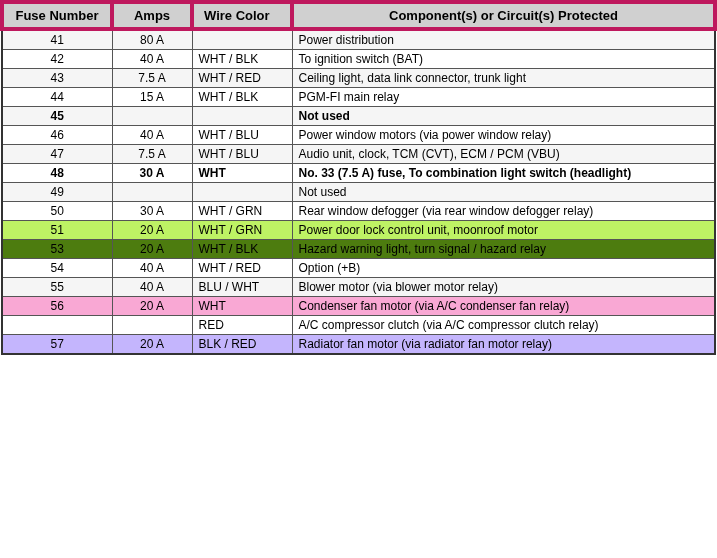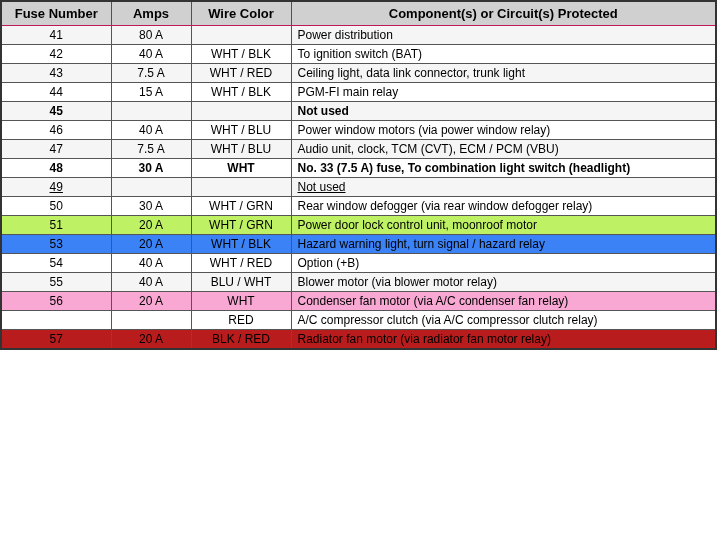--- a/index.html
+++ b/index.html
@@ -10,34 +10,34 @@
       width: 717px;
       min-height: 558px;
     }
     table {
       width: 100%;
       border-collapse: collapse;
       border: 2px solid #333;
     }
     th {
       background: #d0d0d0;
-      border: 1px solid #be185d;
+      border: 4px solid #be185d;
       padding: 4px 10px;
       text-align: center;
       font-weight: bold;
       font-size: 13px;
     }
     td {
       border: 1px solid #555;
       padding: 2px 6px;
       vertical-align: middle;
     }
     .col-fuse { width: 110px; text-align: center; }
     .col-amps { width: 80px; text-align: center; }
-    .col-wire { width: 100px; text-align: center; }
+    .col-wire { width: 100px; text-align: left; }
     .col-component { width: auto; }
     tr:nth-child(odd) { background: #f5f5f5; }
     tr:nth-child(even) { background: #ffffff; }
     .center { }
   </style>
 </head>
 <body>
 
 <table>
   <thead>
@@ -90,39 +90,39 @@
         <td class="col-amps center">7.5 A</td>
         <td class="col-wire center">WHT / BLU</td>
         <td class="col-component">Audio unit, clock, TCM (CVT), ECM / PCM (VBU)</td>
       </tr>
       <tr style="background: rgb(255, 255, 255); font-weight: bold;">
         <td class="col-fuse center">48</td>
         <td class="col-amps center">30 A</td>
         <td class="col-wire center">WHT</td>
         <td class="col-component">No. 33 (7.5 A) fuse, To combination light switch (headlight)</td>
       </tr>
-      <tr style="background: rgb(245, 245, 245); text-decoration: underline;">
+      <tr style="background: rgb(245, 245, 245);">
         <td class="col-fuse center">49</td>
         <td class="col-amps center"></td>
         <td class="col-wire center"></td>
         <td class="col-component">Not used</td>
       </tr>
       <tr style="background: rgb(255, 255, 255);">
         <td class="col-fuse center">50</td>
         <td class="col-amps center">30 A</td>
         <td class="col-wire center">WHT / GRN</td>
         <td class="col-component">Rear window defogger (via rear window defogger relay)</td>
       </tr>
       <tr style="background: #bef264; margin-top: 48px;">
         <td class="col-fuse center">51</td>
         <td class="col-amps center">20 A</td>
         <td class="col-wire center">WHT / GRN</td>
         <td class="col-component">Power door lock control unit, moonroof motor</td>
       </tr>
-      <tr style="background: #3b82f6;">
+      <tr style="background: #4d7c0f;">
         <td class="col-fuse center">53</td>
         <td class="col-amps center">20 A</td>
         <td class="col-wire center">WHT / BLK</td>
         <td class="col-component">Hazard warning light, turn signal / hazard relay</td>
       </tr>
       <tr style="background: rgb(255, 255, 255);">
         <td class="col-fuse center">54</td>
         <td class="col-amps center">40 A</td>
         <td class="col-wire center">WHT / RED</td>
         <td class="col-component">Option (+B)</td>
@@ -138,20 +138,20 @@
         <td class="col-amps center">20 A</td>
         <td class="col-wire center">WHT</td>
         <td class="col-component">Condenser fan motor (via A/C condenser fan relay)</td>
       </tr>
       <tr style="background: rgb(255, 255, 255);">
         <td class="col-fuse center"></td>
         <td class="col-amps center"></td>
         <td class="col-wire center">RED</td>
         <td class="col-component">A/C compressor clutch (via A/C compressor clutch relay)</td>
       </tr>
-      <tr style="background: #b91c1c;">
+      <tr style="background: #c4b5fd;">
         <td class="col-fuse center">57</td>
         <td class="col-amps center">20 A</td>
         <td class="col-wire center">BLK / RED</td>
         <td class="col-component">Radiator fan motor (via radiator fan motor relay)</td>
       </tr>
     </tbody>
 </table>
 
 </body></html>

